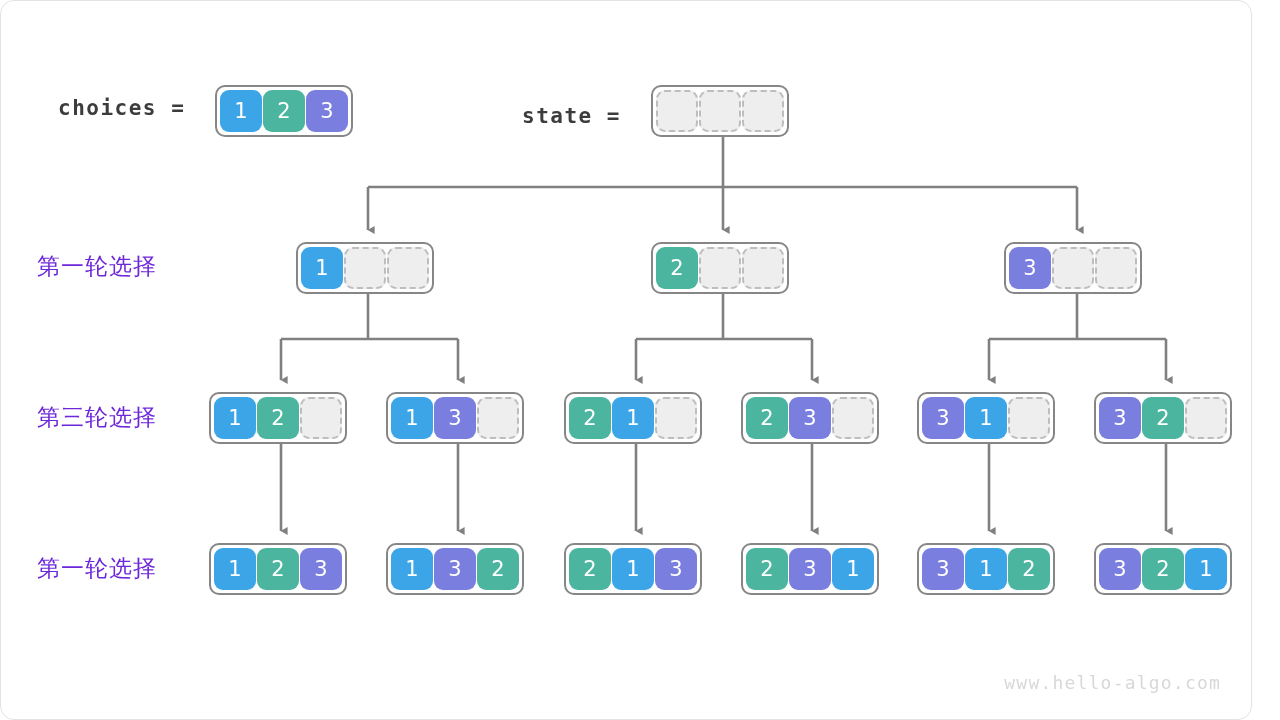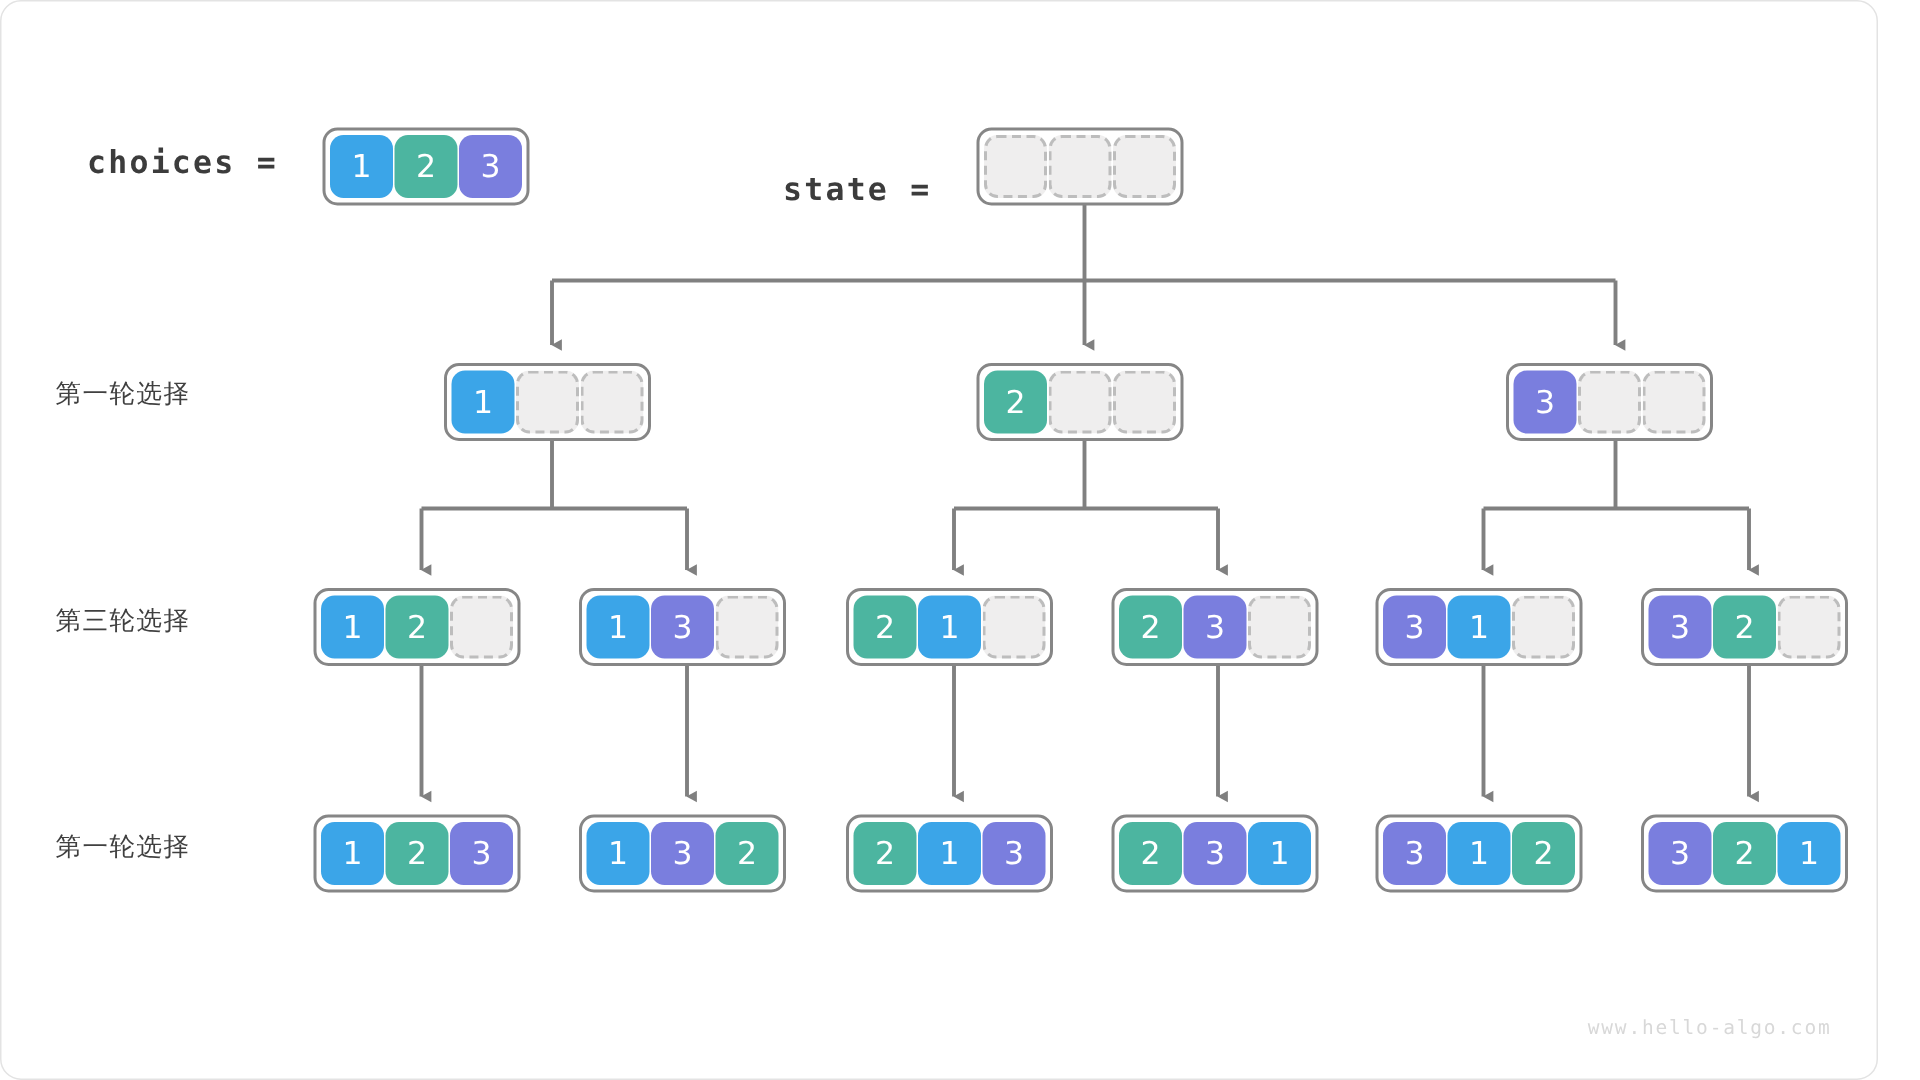--- a/index.html
+++ b/index.html
@@ -14,22 +14,22 @@
     background:#ffffff;
     border:1px solid #e3e3e3;
     border-radius:14px;
     box-sizing:border-box;
   }
   #svg-layer{position:absolute;left:0;top:0;width:1280px;height:720px;}
 
   .row-label{
     position:absolute;
     font-family:Liberation Serif, serif;
-    font-size:17px;
-    color:#404040;
+    font-size:23px;
+    color:#6d28d9;
     white-space:nowrap;
     letter-spacing:1px;
   }
   .mono-label{
     position:absolute;
     font-family:"DejaVu Sans Mono","Liberation Mono",monospace;
     font-size:21px;
     font-weight:bold;
     color:#3c3c3c;
     white-space:nowrap;
@@ -67,21 +67,21 @@
     color:transparent;
   }
   .cell.c1{background:#3BA5E8;}
   .cell.c2{background:#4CB5A0;}
   .cell.c3{background:#7A7EDE;}
 
   .watermark{
     position:absolute;
     right:30px;bottom:26px;
     font-family:"DejaVu Sans Mono","Liberation Mono",monospace;
-    font-size:13px;
+    font-size:18px;
     color:#d8d8d8;
     letter-spacing:1.2px;
   }
 </style>
 </head>
 <body>
 
 <div id="canvas">
 
   <svg id="svg-layer" xmlns="http://www.w3.org/2000/svg">
@@ -116,21 +116,21 @@
       <path d="M280,437 L280,530" marker-end="url(#arrow)"></path>
       <path d="M457,437 L457,530" marker-end="url(#arrow)"></path>
       <path d="M635,437 L635,530" marker-end="url(#arrow)"></path>
       <path d="M811,437 L811,530" marker-end="url(#arrow)"></path>
       <path d="M988,437 L988,530" marker-end="url(#arrow)"></path>
       <path d="M1165,437 L1165,530" marker-end="url(#arrow)"></path>
     </g>
   </svg>
 
   <div class="mono-label" style="left:57px;top:95px;">choices =</div>
-  <div class="mono-label" style="left:521px;top:113px;">state =</div>
+  <div class="mono-label" style="left:521px;top:103px;">state =</div>
 
   <div class="arr" id="choices-array" style="left:214px;top:84px;">
       <div class="cell c1">1</div>
       <div class="cell c2">2</div>
       <div class="cell c3">3</div>
     </div>
   <div class="arr" id="state-array" style="left:650px;top:84px;">
       <div class="cell empty"></div>
       <div class="cell empty"></div>
       <div class="cell empty"></div>

